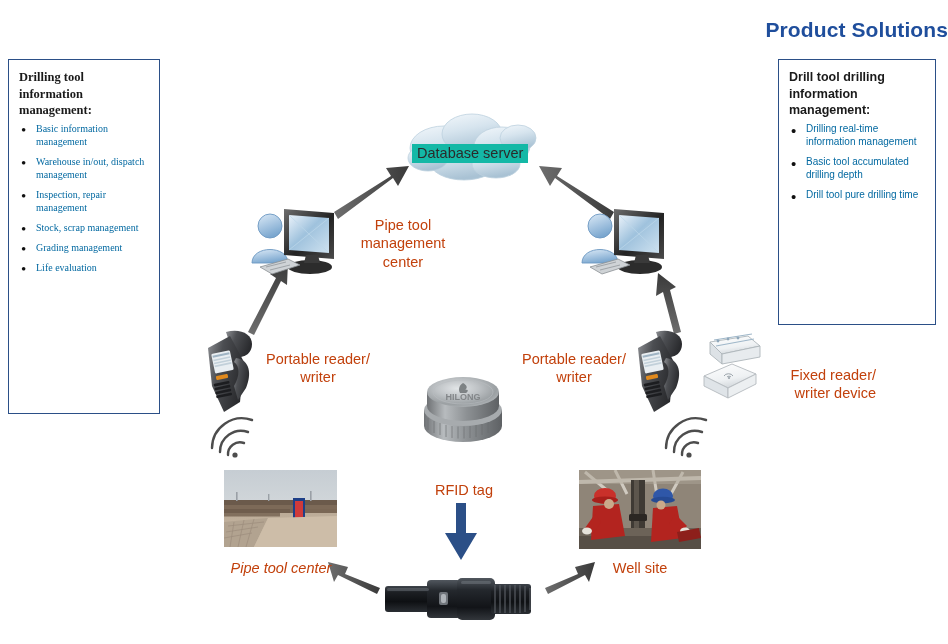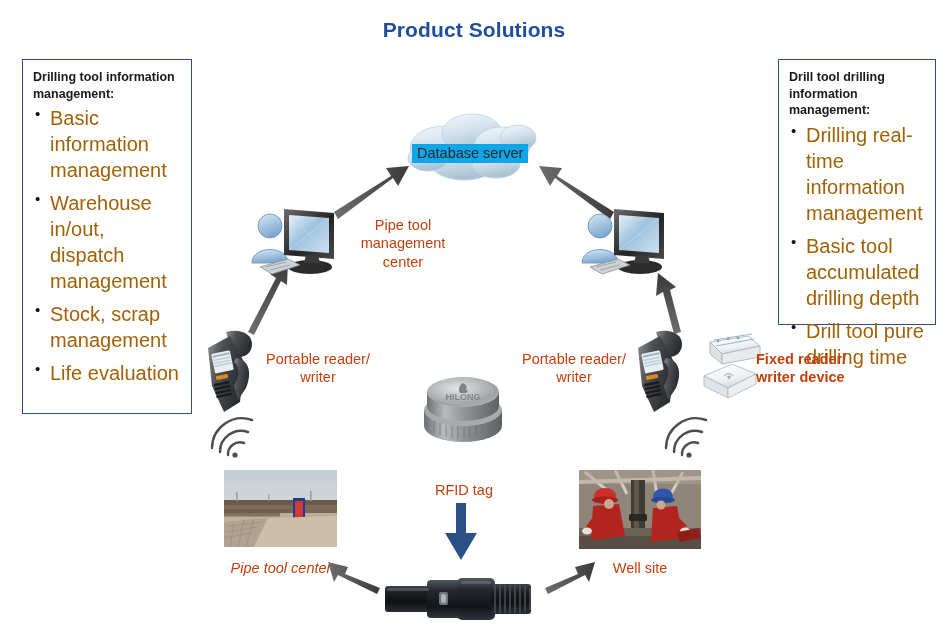--- a/index.html
+++ b/index.html
@@ -17,40 +17,41 @@
     background: #ffffff;
     overflow: hidden;
   }
 
   
   #page-title {
     position: absolute;
     left: 0;
     top: 18px;
     width: 948px;
-    text-align: center;
+    text-align: right;
     font-size: 21px;
     font-weight: bold;
     color: #1f4e9c;
     letter-spacing: 0.1px;
   }
 
   
   .info-box {
     position: absolute;
     border: 1.5px solid #2b4f87;
     background: #ffffff;
     box-sizing: border-box;
     padding: 9px 10px 8px 10px;
   }
   #left-info-box {
-    left: 22px;
+    left: 8px;
     top: 59px;
-    width: 170px;
+    width: 152px;
     height: 355px;
+    font-family: Liberation Serif, serif;
   }
   #right-info-box {
     left: 778px;
     top: 59px;
     width: 158px;
     height: 266px;
   }
   .info-box-heading {
     font-size: 12.5px;
     font-weight: bold;
@@ -58,22 +59,22 @@
     line-height: 1.32;
     margin-bottom: 3px;
   }
   .info-list {
     list-style: none;
     margin: 0;
     padding: 0;
   }
   .info-list li {
     position: relative;
-    font-size: 20px;
-    color: #a16207;
+    font-size: 10px;
+    color: #0369a1;
     line-height: 1.30;
     padding-left: 17px;
     margin-bottom: 7px;
   }
   .info-list li::before {
     content: "\2022";
     position: absolute;
     left: 2px;
     top: -1px;
     font-size: 15px;
@@ -95,21 +96,21 @@
     position: absolute;
     left: 398px;
     top: 108px;
     width: 148px;
     height: 80px;
   }
   #cloud-label {
     position: absolute;
     left: 14px;
     top: 36px;
-    background: #0ea5e9;
+    background: #14b8a6;
     padding: 1px 5px 2px 5px;
     font-size: 14.5px;
     color: #2b2b2b;
     white-space: nowrap;
     z-index: 3;
   }
 
   
   .workstation {
     position: absolute;
@@ -244,21 +245,23 @@
     <g>
       <polygon fill="#2b4f87" points="456,503 466,503 466,533 477,533 461,560 445,533 456,533"></polygon>
     </g>
   </svg>
 
   <div class="info-box" id="left-info-box">
     <div class="info-box-heading">Drilling tool information management:</div>
     <ul class="info-list">
       <li>Basic information management</li>
       <li>Warehouse in/out, dispatch management</li>
+      <li>Inspection, repair management</li>
       <li>Stock, scrap management</li>
+      <li>Grading management</li>
       <li>Life evaluation</li>
     </ul>
   </div>
 
   <div class="info-box" id="right-info-box">
     <div class="info-box-heading">Drill tool drilling information management:</div>
     <ul class="info-list">
       <li>Drilling real-time information management</li>
       <li>Basic tool accumulated drilling depth</li>
       <li>Drill tool pure drilling time</li>
@@ -423,21 +426,21 @@
         <path d="M10 18 L10 28 L34 40 L34 30 Z" fill="#dfe4e8" stroke="#b4babe" stroke-width="0.9"></path>
         <path d="M34 30 L62 16 L62 26 L34 40 Z" fill="#eceff1" stroke="#b4babe" stroke-width="0.9"></path>
         <g fill="none" stroke="#9aa3aa" stroke-width="1">
           <path d="M30 18 a5 4 0 0 1 9 0"></path>
           <path d="M33 19 a2.5 2 0 0 1 4 0"></path>
         </g>
         <circle cx="35" cy="20" r="1.1" fill="#9aa3aa"></circle>
       </g>
     </svg>
   </div>
-  <div class="node-label" style="left:756px; top:350px; width:120px; text-align:left;font-weight:bold;">Fixed reader/
+  <div class="node-label" style="left:756px; top:366px; width:120px; text-align:right;">Fixed reader/
 writer device</div>
 
   <div class="wifi" id="wifi-left">
     <svg width="52" height="46" viewBox="0 0 52 46">
       <g fill="none" stroke="#4d4d4d" stroke-width="2.4" stroke-linecap="round">
         <path d="M4 34 A30 30 0 0 1 44 6"></path>
         <path d="M12 38 A21 21 0 0 1 40 18"></path>
         <path d="M20 41 A12 12 0 0 1 36 29"></path>
       </g>
       <circle cx="27" cy="41" r="2.6" fill="#4d4d4d"></circle>

